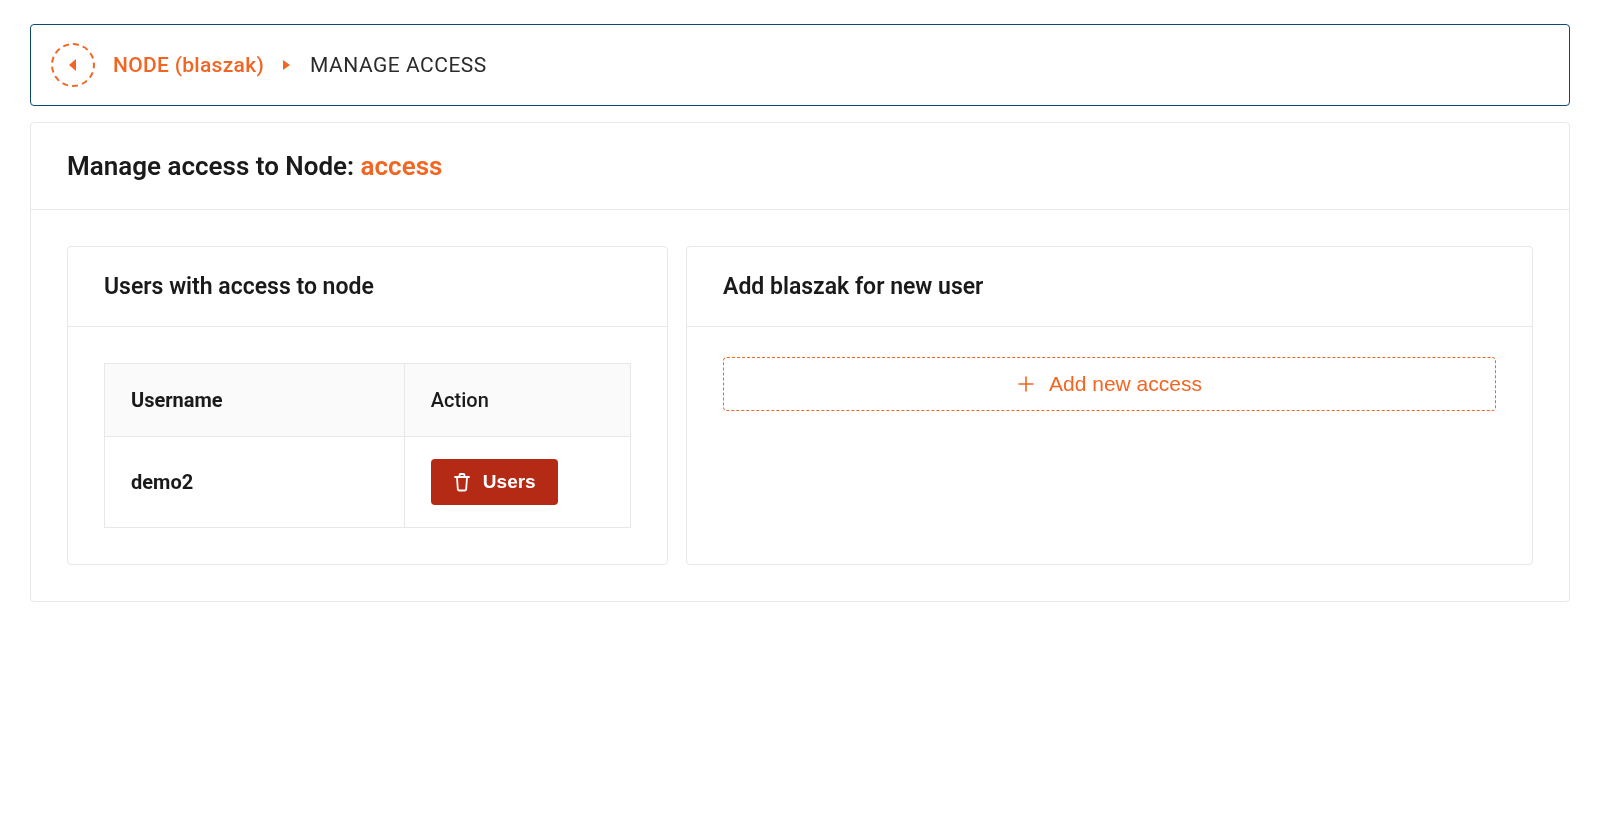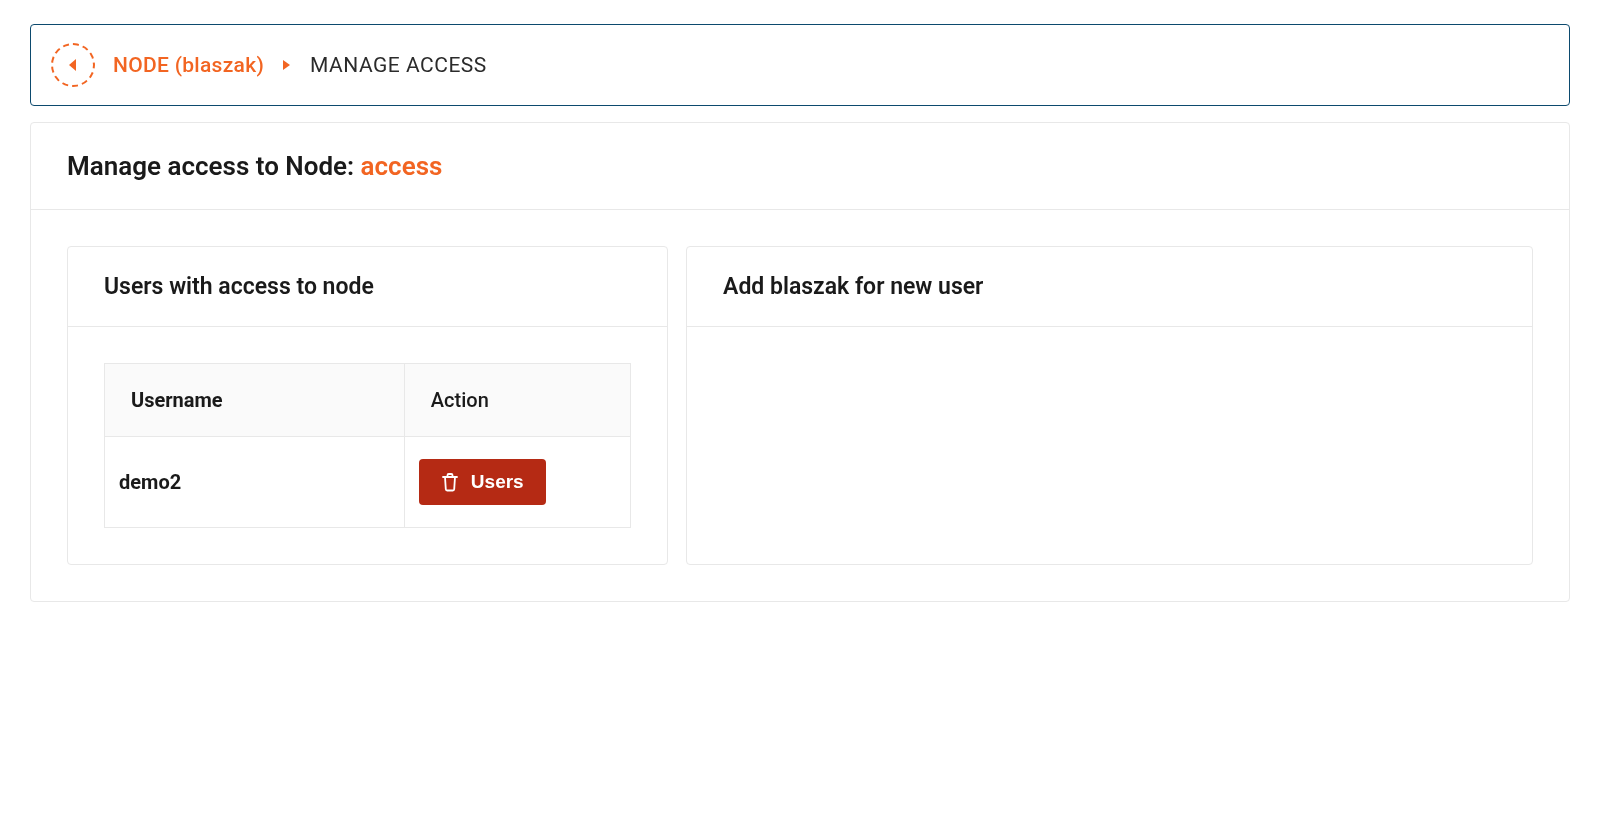--- a/index.html
+++ b/index.html
@@ -111,21 +111,21 @@
     .access-table th {
       text-align: left;
       font-size: 20px;
       font-weight: 500;
       padding: 24px 26px;
       background: #fafafa;
       border-bottom: 1px solid #e8e8e8;
       color: #1a1a1a;
     }
     .access-table td {
-      padding: 22px 14px;
+      padding: 22px 26px;
       font-size: 20px;
       border-right: 1px solid #e8e8e8;
     }
     .access-table th:first-child,
     .access-table td:first-child {
       border-right: 1px solid #e8e8e8;
       font-weight: bold;
     }
     .access-table td:last-child, .access-table th:last-child {
       border-right: none;
@@ -221,16 +221,27 @@
                 </button>
               </td>
             </tr>
           </tbody>
         </table>
       </div>
     </div>
 
     <div class="card card-right">
       <div class="card-header">Add blaszak for new user</div>
+      <div class="card-body-right">
+        <button class="add-access-btn">
+          <span>
+            <svg width="18" height="18" viewBox="0 0 18 18" fill="none" stroke="#f26522" stroke-width="1.6" stroke-linecap="round">
+              <path d="M9 2 V16"></path>
+              <path d="M2 9 H16"></path>
+            </svg>
+          </span>
+          <span>Add new access</span>
+        </button>
+      </div>
     </div>
 
   </div>
 </div>
 
 </body></html>

